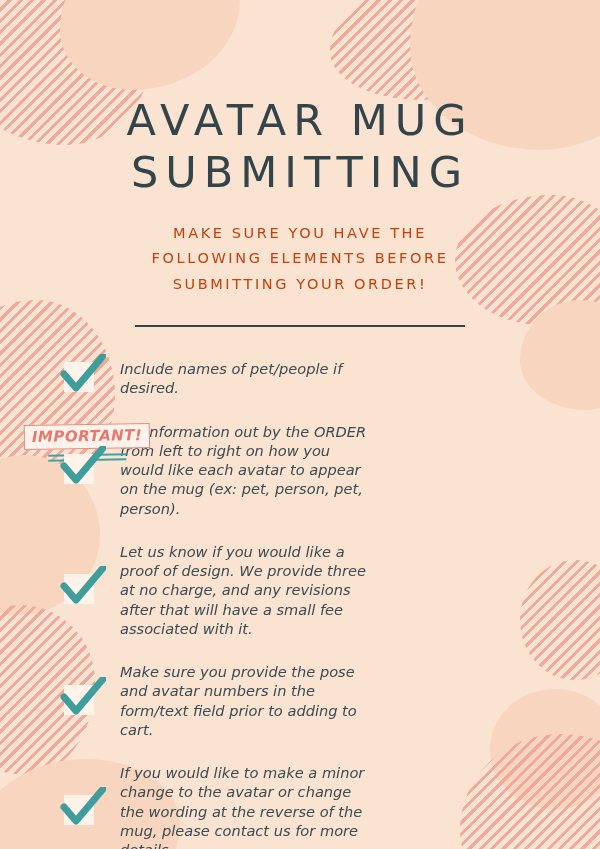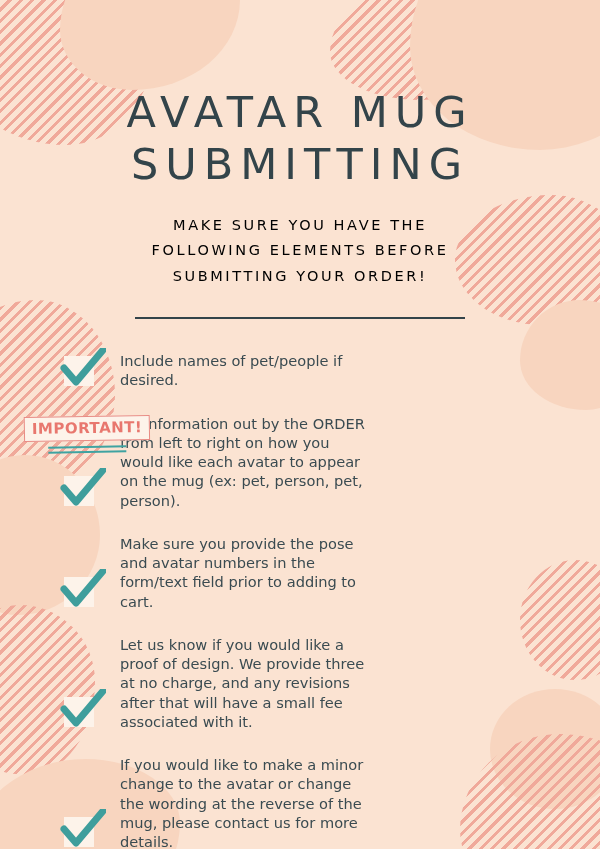--- a/index.html
+++ b/index.html
@@ -127,29 +127,29 @@
     padding: 0 60px;
   }
 
   .title {
     text-align: center;
     color: #33444a;
     font-size: 43px;
     font-weight: 400;
     letter-spacing: 7px;
     line-height: 1.22;
-    margin: 0;
+    margin: 8px;
     padding-top: 86px;
     font-family: "DejaVu Sans", sans-serif;
   }
   .title .line2 { display: block; }
 
   .subtitle {
     text-align: center;
-    color: #000000;
+    color: #c2410c;
     font-size: 14.5px;
     letter-spacing: 2.6px;
     line-height: 1.75;
     margin: 22px auto 0;
     max-width: 330px;
     font-family: "DejaVu Sans", sans-serif;
   }
 
   .divider {
     width: 330px;
@@ -160,23 +160,24 @@
 
   
   .checklist {
     margin: 26px auto 0;
     width: 100%;
     position: relative;
   }
 
   .item {
     display: flex;
-    align-items: flex-end;
+    align-items: center;
     margin-bottom: 18px;
     position: relative;
+    font-style: italic;
   }
 
   .check-box {
     position: relative;
     width: 46px;
     height: 42px;
     flex: 0 0 46px;
     margin-right: 14px;
   }
   .check-box .square {
@@ -291,31 +292,31 @@
         <div class="item-text">Fill information out by the ORDER from left to right on how you would like each avatar to appear on the mug (ex: pet, person, pet, person).</div>
       </div>
 
       <div class="item">
         <div class="check-box">
           <div class="square"></div>
           <svg width="46" height="42" viewBox="0 0 46 42" fill="none" aria-hidden="true">
             <path d="M4 20 L16 34 L43 2" stroke="#3f9e9c" stroke-width="7" stroke-linecap="round" stroke-linejoin="round" fill="none"></path>
           </svg>
         </div>
+        <div class="item-text">Let us know if you would like a proof of design. We provide three at no charge, and any revisions after that will have a small fee associated with it.</div>
+      </div>
+
+      <div class="item">
+        <div class="check-box">
+          <div class="square"></div>
+          <svg width="46" height="42" viewBox="0 0 46 42" fill="none" aria-hidden="true">
+            <path d="M4 20 L16 34 L43 2" stroke="#3f9e9c" stroke-width="7" stroke-linecap="round" stroke-linejoin="round" fill="none"></path>
+          </svg>
+        </div>
         <div class="item-text">Make sure you provide the pose and avatar numbers in the form/text field prior to adding to cart.</div>
-      </div>
-
-      <div class="item">
-        <div class="check-box">
-          <div class="square"></div>
-          <svg width="46" height="42" viewBox="0 0 46 42" fill="none" aria-hidden="true">
-            <path d="M4 20 L16 34 L43 2" stroke="#3f9e9c" stroke-width="7" stroke-linecap="round" stroke-linejoin="round" fill="none"></path>
-          </svg>
-        </div>
-        <div class="item-text">Let us know if you would like a proof of design. We provide three at no charge, and any revisions after that will have a small fee associated with it.</div>
       </div>
 
       <div class="item">
         <div class="check-box">
           <div class="square"></div>
           <svg width="46" height="42" viewBox="0 0 46 42" fill="none" aria-hidden="true">
             <path d="M4 20 L16 34 L43 2" stroke="#3f9e9c" stroke-width="7" stroke-linecap="round" stroke-linejoin="round" fill="none"></path>
           </svg>
         </div>
         <div class="item-text">If you would like to make a minor change to the avatar or change the wording at the reverse of the mug, please contact us for more details.</div>

